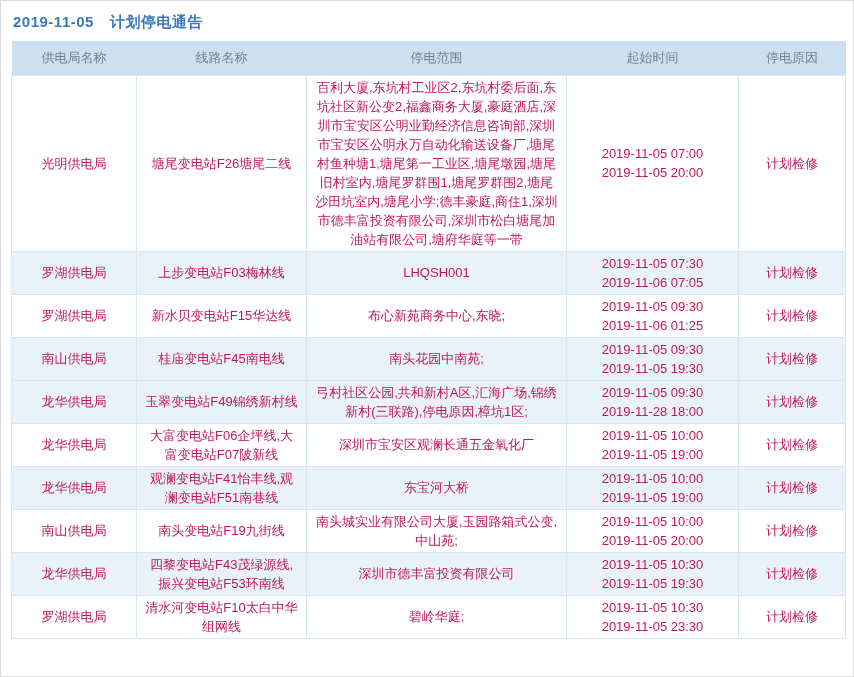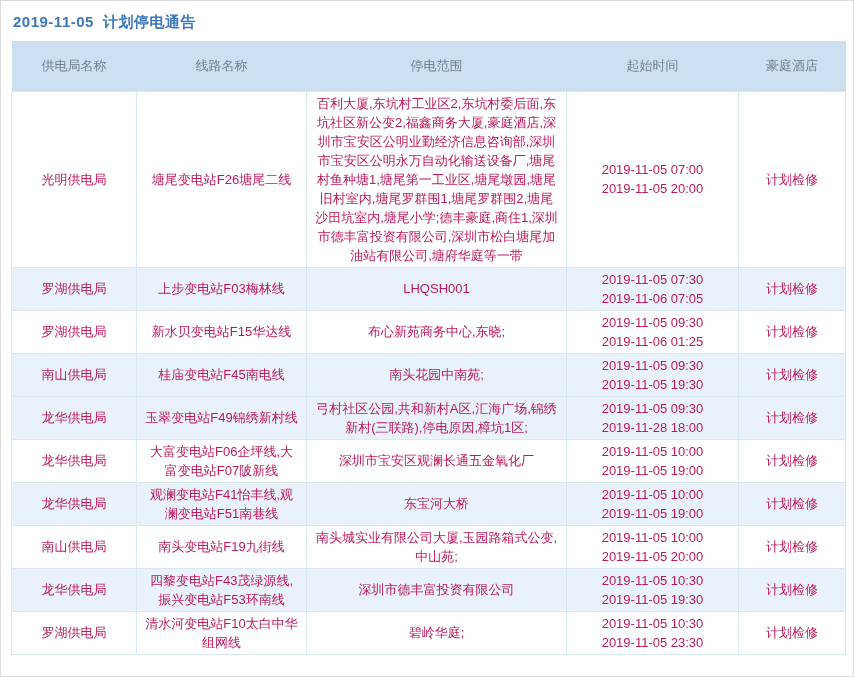--- a/index.html
+++ b/index.html
@@ -14,32 +14,32 @@
   .page {
     padding: 10px 9px 0 10px;
   }
   .page-title {
     font-size: 15px;
     font-weight: bold;
     color: #3a78bb;
     padding: 2px 0 9px 2px;
     letter-spacing: 0.5px;
   }
-  .page-title .title-date { margin-right: 9px; }
+  .page-title .title-date { margin-right: 16px; }
   table.outage-table {
     border-collapse: collapse;
     table-layout: fixed;
     width: 834px;
   }
   .outage-table th {
     background: #cde0f1;
     color: #71808f;
     font-weight: normal;
     font-size: 13px;
-    height: 50px;
+    height: 34px;
     text-align: center;
     border: none;
   }
   .outage-table td {
     border: 1px solid #d9e7f3;
     color: #be185d;
     font-size: 13px;
     line-height: 19px;
     text-align: center;
     vertical-align: middle;
@@ -72,21 +72,21 @@
         <col class="col-scope">
         <col class="col-time">
         <col class="col-reason">
     </colgroup>
     <thead>
       <tr>
         <th>供电局名称</th>
         <th>线路名称</th>
         <th>停电范围</th>
         <th>起始时间</th>
-        <th>豪庭酒店</th>
+        <th>停电原因</th>
       </tr>
     </thead>
     <tbody>
         <tr>
     <td>光明供电局</td>
     <td>塘尾变电站F26塘尾二线</td>
     <td>百利大厦,东坑村工业区2,东坑村委后面,东坑社区新公变2,福鑫商务大厦,豪庭酒店,深圳市宝安区公明业勤经济信息咨询部,深圳市宝安区公明永万自动化输送设备厂,塘尾村鱼种塘1,塘尾第一工业区,塘尾墩园,塘尾旧村室内,塘尾罗群围1,塘尾罗群围2,塘尾沙田坑室内,塘尾小学;德丰豪庭,商住1,深圳市德丰富投资有限公司,深圳市松白塘尾加油站有限公司,塘府华庭等一带</td>
     <td>
       <span class="time-line">2019-11-05 07:00</span>
       <span class="time-line">2019-11-05 20:00</span>

